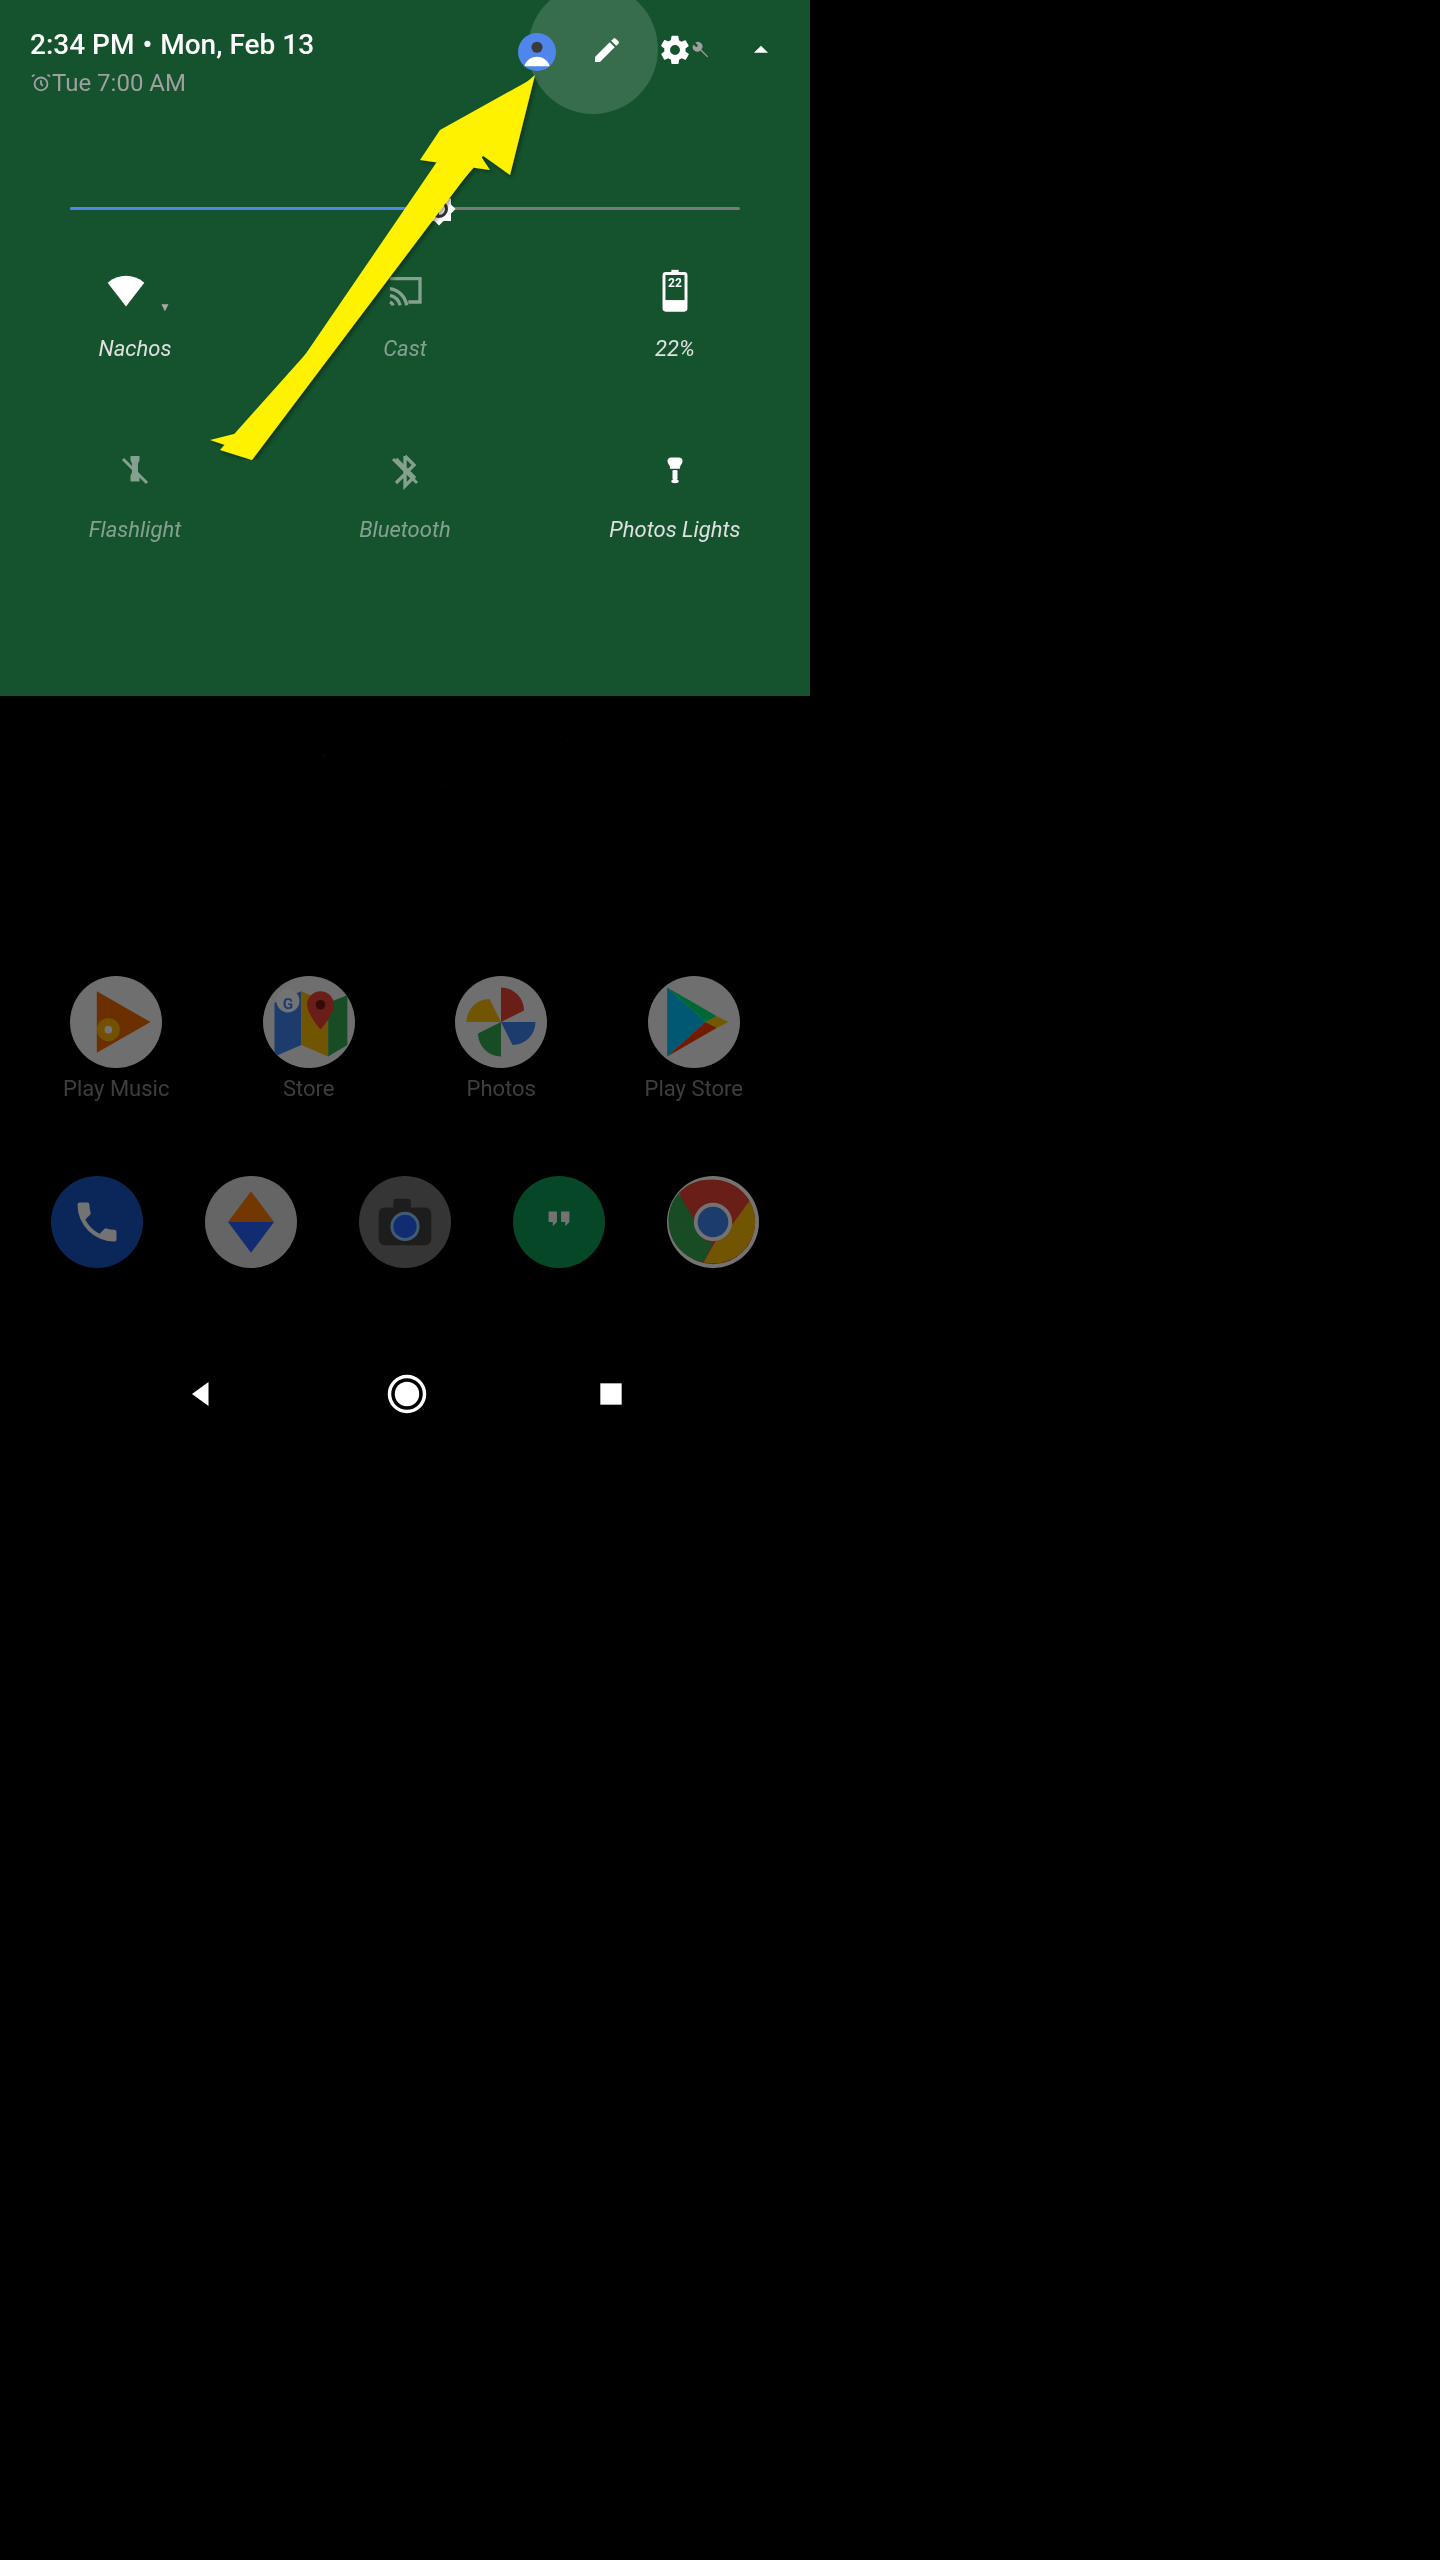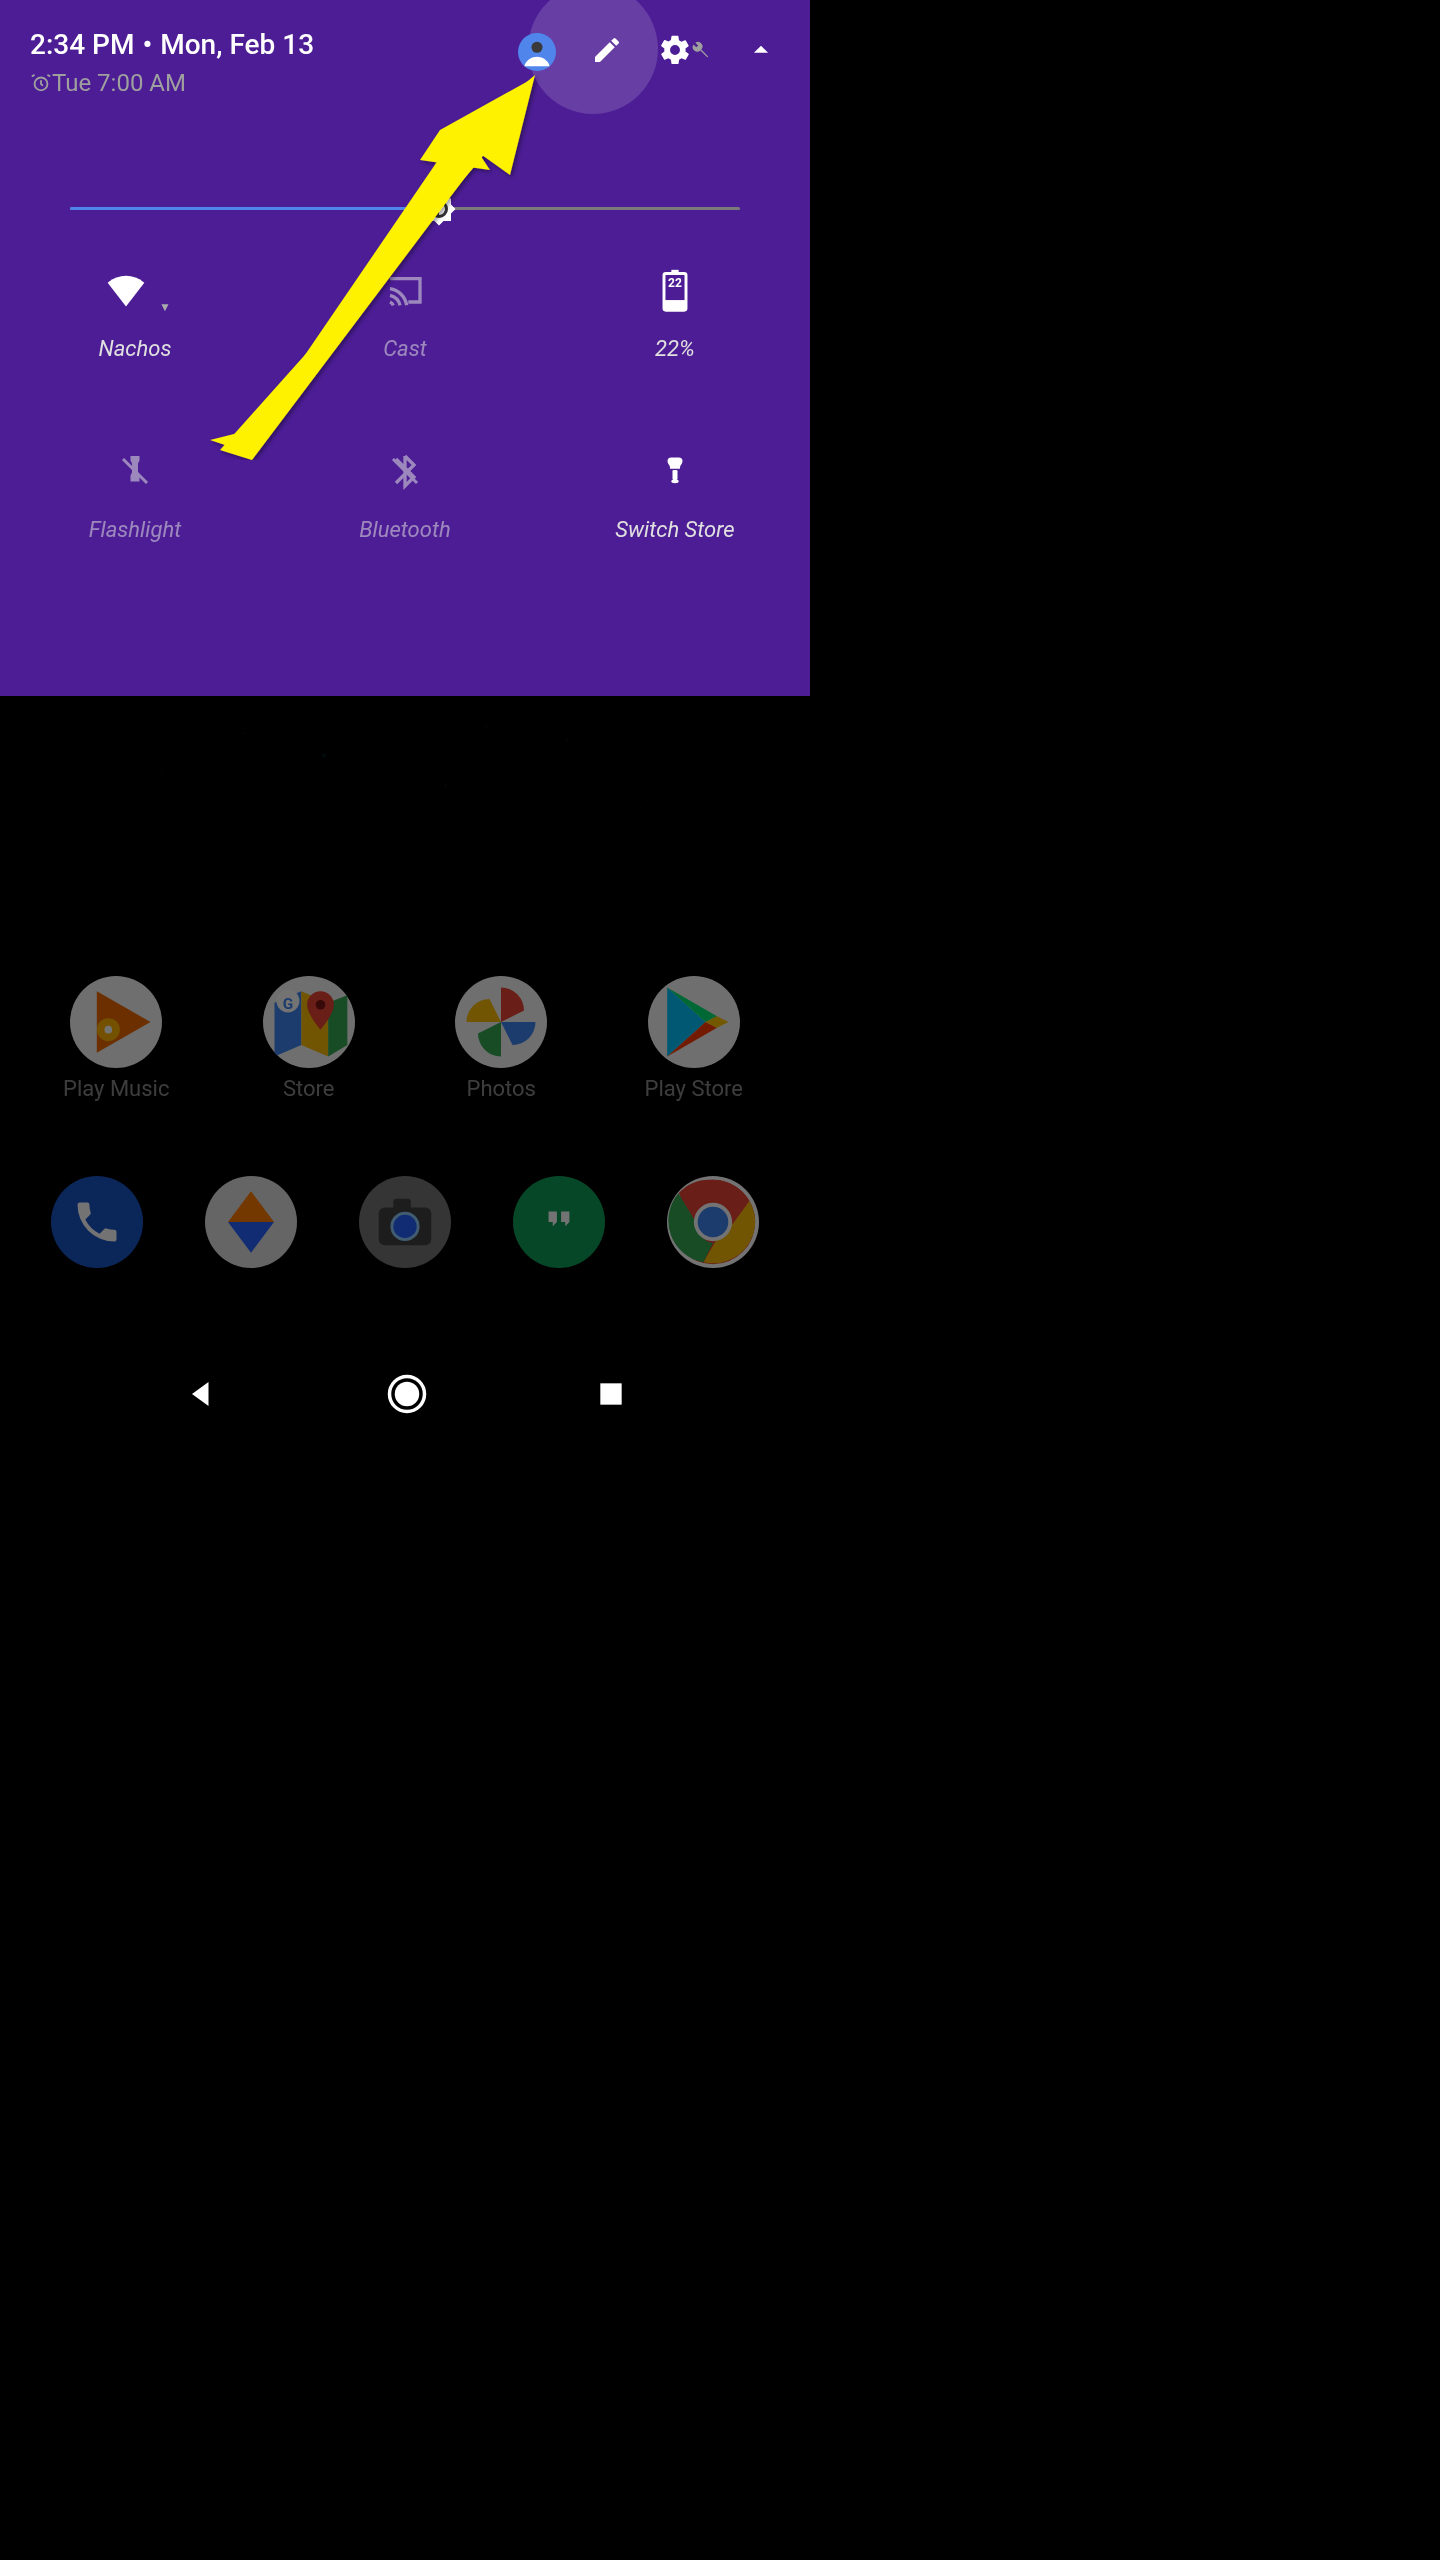--- a/index.html
+++ b/index.html
@@ -6,21 +6,21 @@
   body {
     width: 810px;
     height: 1440px;
     background: #000;
     font-family: Roboto, "Helvetica Neue", Arial, sans-serif;
     color: #fff;
     overflow: hidden;
     position: relative;
   }
   .panel {
-    background: #4c1d95;
+    background: #14532d;
     width: 100%;
     height: 696px;
     position: relative;
   }
   .header {
     display: flex;
     justify-content: space-between;
     padding: 28px 30px 0 30px;
   }
   .header-left .time-row {
@@ -315,21 +315,21 @@
     <div class="tile">
       <div class="icon-box">
         <span>
           <svg viewBox="0 0 24 24" width="30" height="46" fill="#fff">
             <path d="M9 2h6a3 3 0 0 1 3 3c0 2-2 3-2 5v1H8v-1c0-2-2-3-2-5a3 3 0 0 1 3-3z"></path>
             <rect x="10" y="12" width="4" height="8" rx="1"></rect>
             <ellipse cx="12" cy="21" rx="3" ry="1.5"></ellipse>
           </svg>
         </span>
       </div>
-      <span class="lbl">Switch Store</span>
+      <span class="lbl">Photos Lights</span>
     </div>
   </div>
 </div>
 
 <div class="home">
   <div class="sparkle"></div>
 
   <div class="app-row row1">
     <div class="app">
       <div class="circ" style="background:#f5f5f5">

